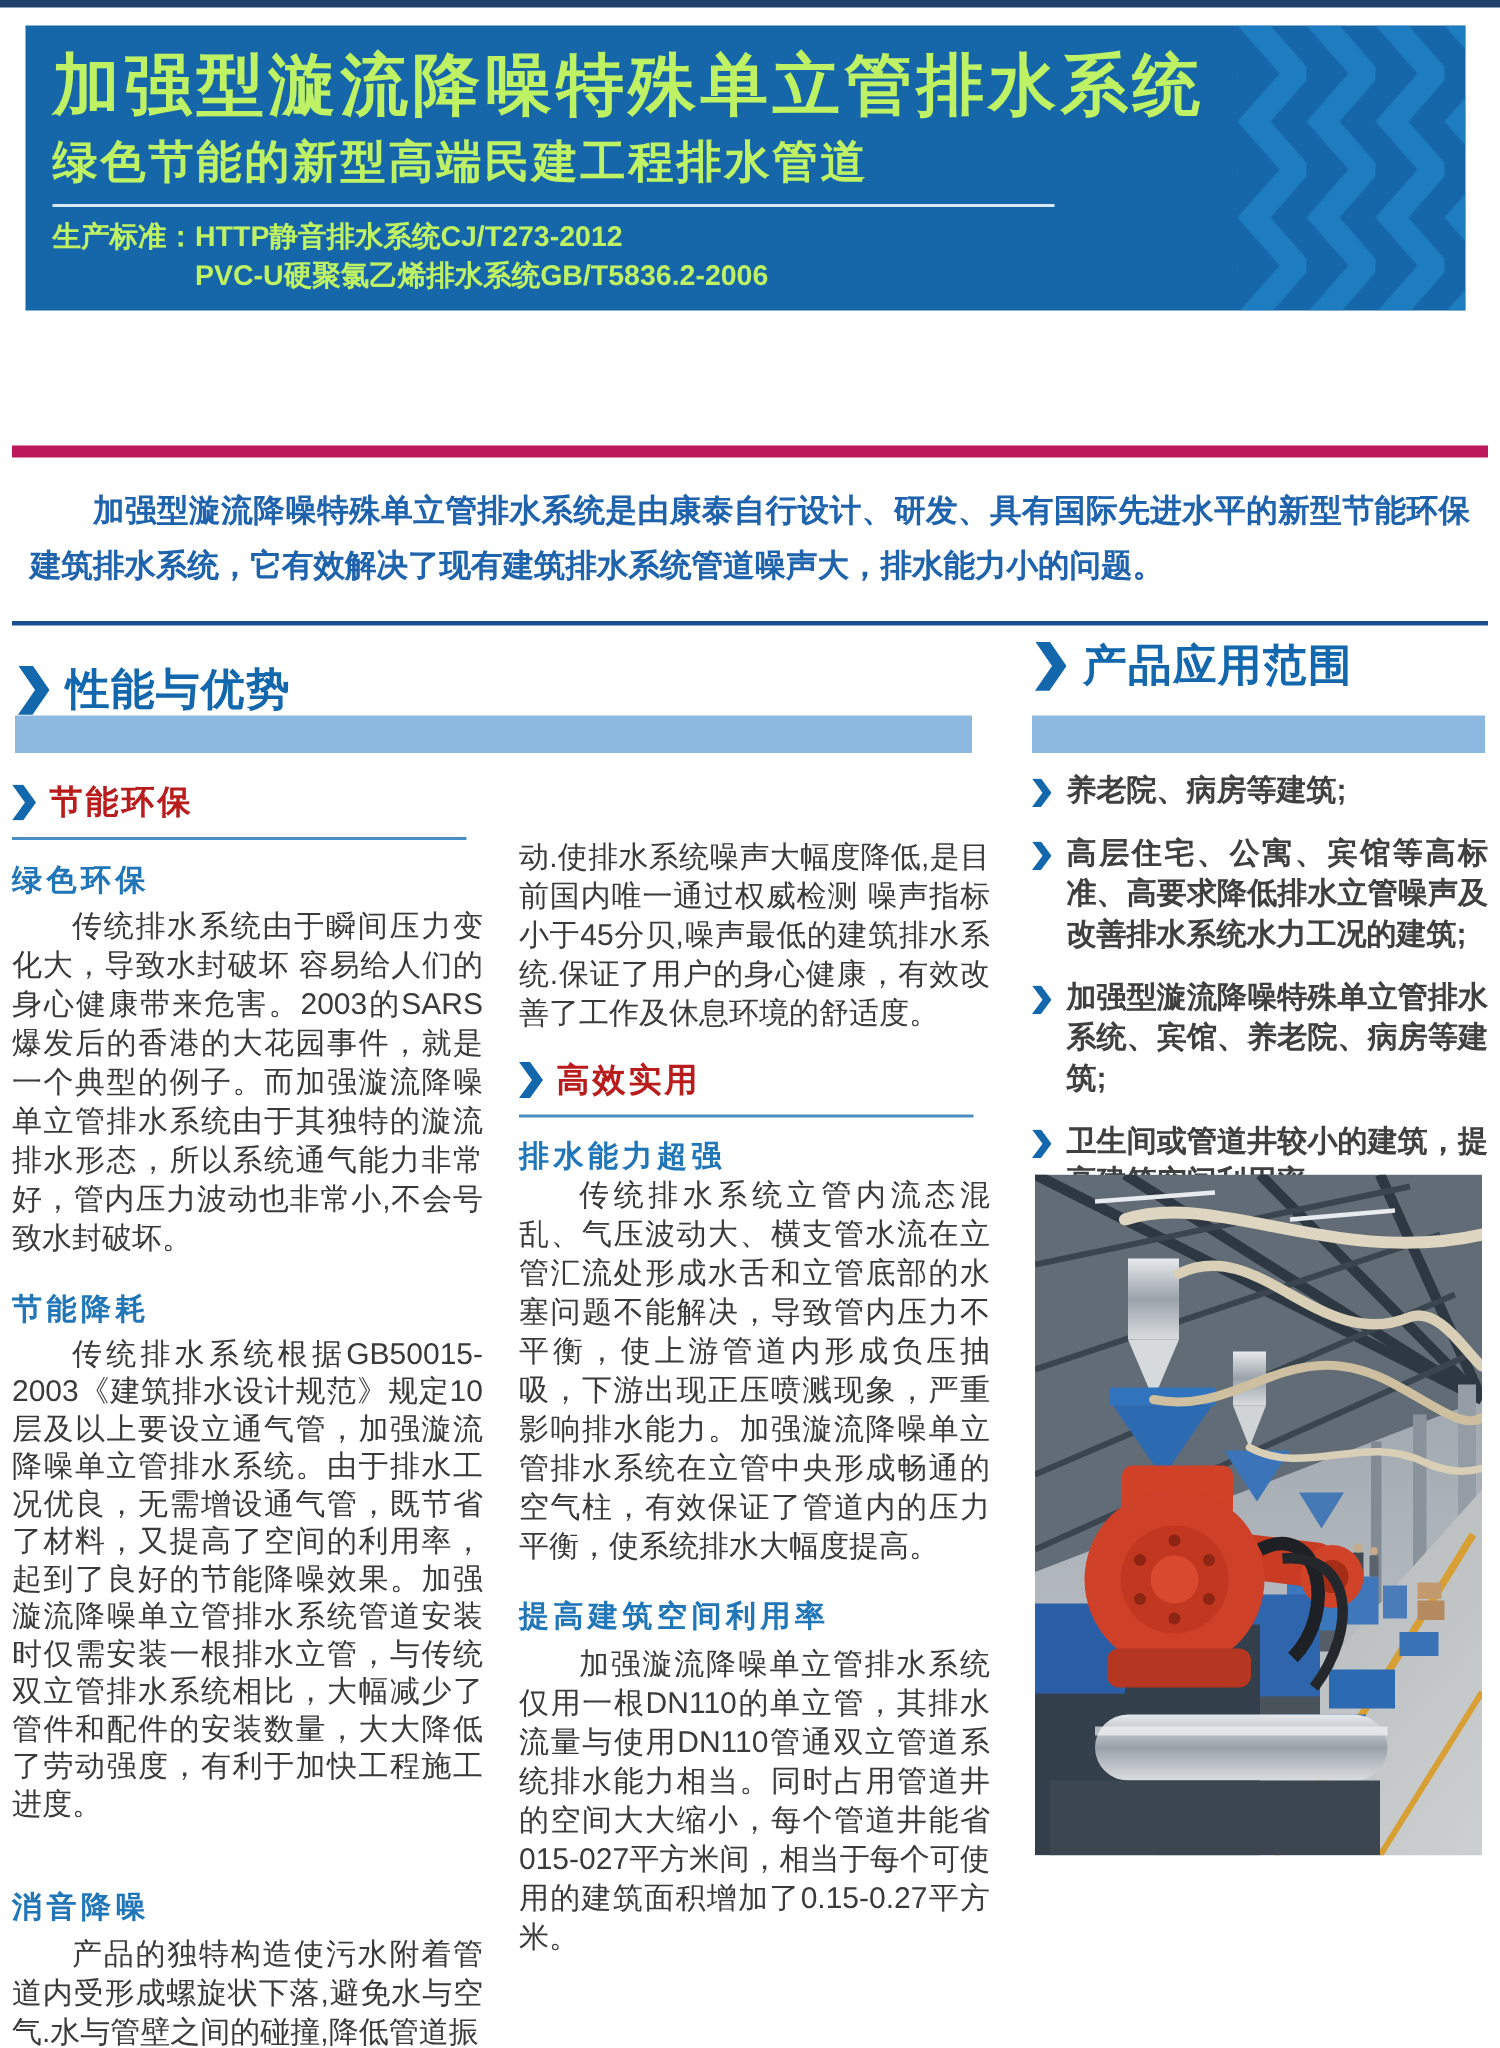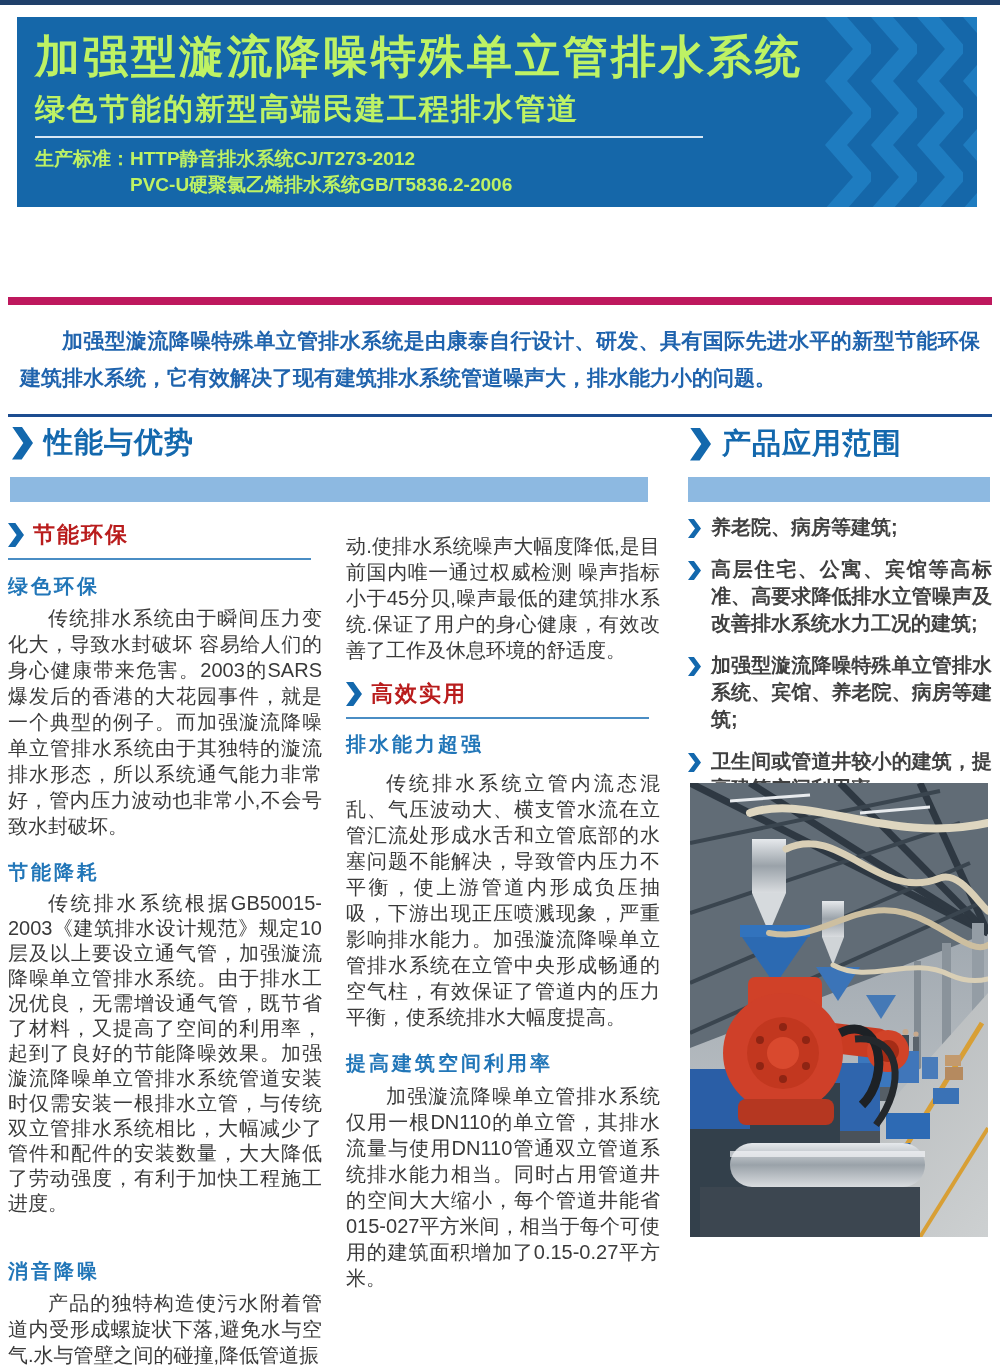--- a/index.html
+++ b/index.html
@@ -26,21 +26,21 @@
            text-indent:2em;text-align:justify;font-weight:bold;}
 
   
   .sec-header{position:absolute;display:flex;align-items:center;gap:11px;}
   .sec-header .title{font-size:29px;font-weight:bold;color:#1368ad;letter-spacing:1px;}
   .chev{display:inline-block;background:#1368ad;
         clip-path:polygon(0 0,46% 0,100% 50%,46% 100%,0 100%,54% 50%);}
   .chev.big{width:21px;height:33px;}
   .chev.mid{width:16px;height:24px;}
   .chev.small{width:13px;height:19px;flex:0 0 13px;margin-top:5px;}
-  .hdr-left{left:12px;top:423px;}
+  .hdr-left{left:12px;top:440px;}
   .hdr-right{left:690px;top:424px;}
   .bar{position:absolute;height:25px;background:#8db9e1;}
   .bar-left{left:10px;top:477px;width:638px;}
   .bar-right{left:688px;top:477px;width:302px;}
 
   
   .col{position:absolute;width:314px;color:#3a3a3a;}
   .col1{left:8px;top:520px;}
   .col2{left:346px;top:520px;}
   .sub-head{display:flex;align-items:center;gap:9px;margin:0;}
@@ -50,24 +50,24 @@
   .body-p{font-size:20px;line-height:26px;text-align:justify;margin:0;}
   .indent{text-indent:2em;}
 
   .col1 .minor-1{margin-top:13px;}
   .col1 .p-1{margin-top:5px;}
   .col1 .minor-2{margin-top:20px;}
   .col1 .p-2{margin-top:5px;line-height:25px;}
   .col1 .minor-3{margin-top:42px;}
   .col1 .p-3{margin-top:5px;}
 
-  .col2 .p-cont{margin-top:13px;}
+  .col2 .p-cont{margin-top:39px;}
   .col2 .sec2-head{margin-top:16px;}
   .col2 .minor-4{margin-top:12px;}
-  .col2 .p-4{margin-top:12px;}
+  .col2 .p-4{margin-top:0;}
   .col2 .minor-5{margin-top:20px;}
   .col2 .p-5{margin-top:6px;}
 
   
   .apps{position:absolute;left:688px;top:514px;width:304px;}
   .app-item{display:flex;gap:10px;margin-bottom:15px;}
   .app-item .txt{font-size:20px;line-height:27px;color:#404040;text-align:justify;font-weight:bold;}
   .photo{position:absolute;left:690px;top:783px;width:298px;height:454px;overflow:hidden;}
   .photo svg{display:block;}
 </style>

